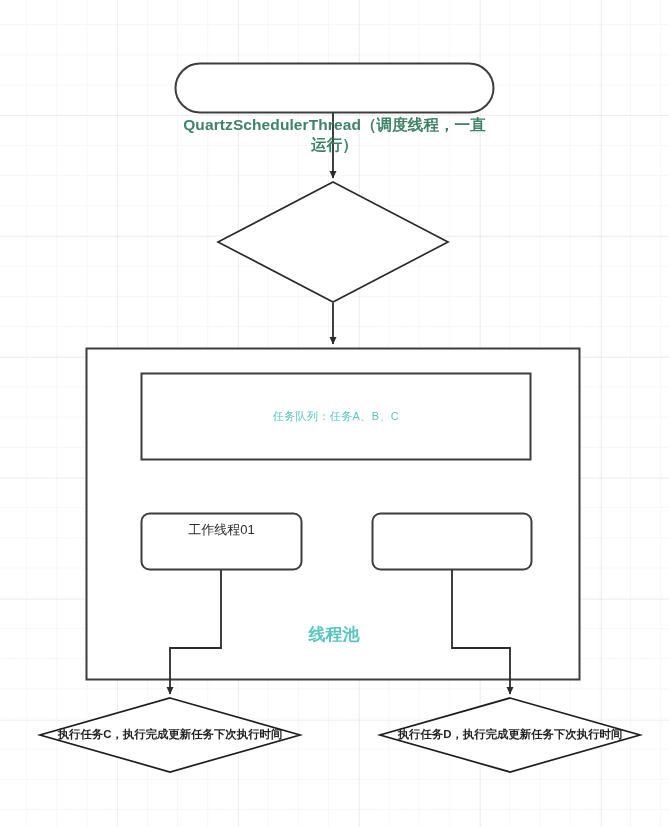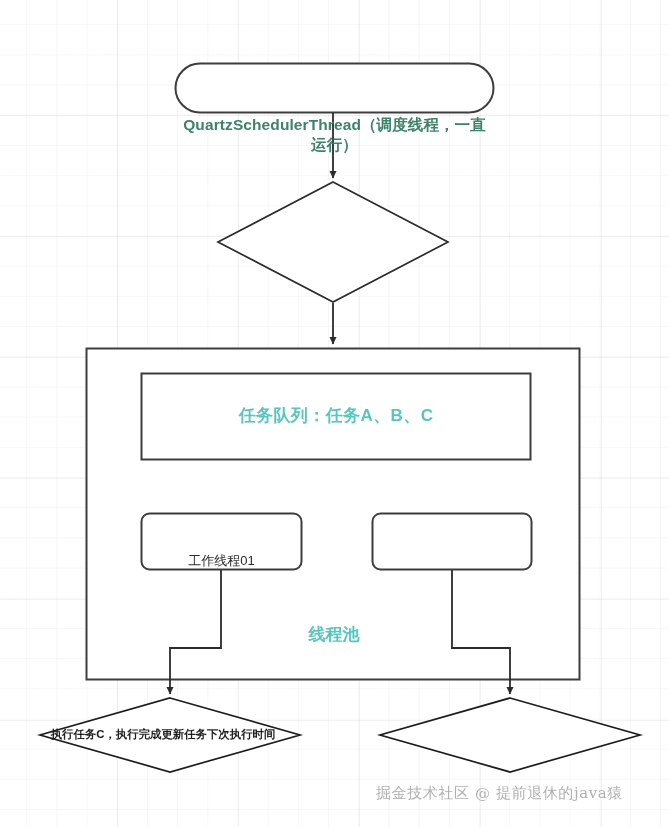--- a/index.html
+++ b/index.html
@@ -42,22 +42,22 @@
     font-weight: bold;
     color: #3f8367;
     letter-spacing: 0.1px;
   }
   .t-decision {
     font-size: 13.2px;
     font-weight: bold;
     color: #2b7f7a;
   }
   .t-queue {
-    font-size: 17px;
-    font-weight: bold;
+    font-size: 11px;
+    font-weight: normal;
     color: #58c6bd;
     letter-spacing: 0.4px;
   }
   .t-worker {
     font-size: 13px;
     font-weight: normal;
     color: #2b2b2b;
   }
   .t-pool {
     font-size: 17px;
@@ -118,23 +118,23 @@
     <polygon points="170,698 300,735 170,772 40,735" fill="#ffffff" stroke="#1e1e1e" stroke-width="1.7"></polygon>
 
     <polygon points="510,698 640,735 510,772 380,735" fill="#ffffff" stroke="#1e1e1e" stroke-width="1.7"></polygon>
   </svg>
 
   <div class="node-text t-top" style="left:180px; top:63px; width:309px; height:66px;margin-top:39px;">QuartzSchedulerThread（调度线程，一直运行）</div>
 
 
   <div class="node-text t-queue" style="left:142px; top:374px; width:388px; height:85px;">任务队列：任务A、B、C</div>
 
-  <div class="node-text t-worker" style="left:142px; top:533px; width:159px; height:55px;">工作线程01</div>
+  <div class="node-text t-worker" style="left:142px; top:502px; width:159px; height:55px;">工作线程01</div>
 
 
   <div class="node-text t-pool" style="left:289px; top:625px; width:90px; height:20px;">线程池</div>
 
-  <div class="node-text t-leaf" style="left:43px; top:712px; width:240px; height:46px;">执行任务C，执行完成更新任务下次执行时间</div>
+  <div class="node-text t-leaf" style="left:50px; top:712px; width:240px; height:46px;">执行任务C，执行完成更新任务下次执行时间</div>
 
+  <div class="node-text t-leaf" style="left:390px; top:712px; width:240px; height:46px;">执行任务D，执行完成更新任务下次执行时间</div>
 
-  <div class="watermark">掘金技术社区 @ 提前退休的java猿</div>
 
 </div>
 
 </body></html>

